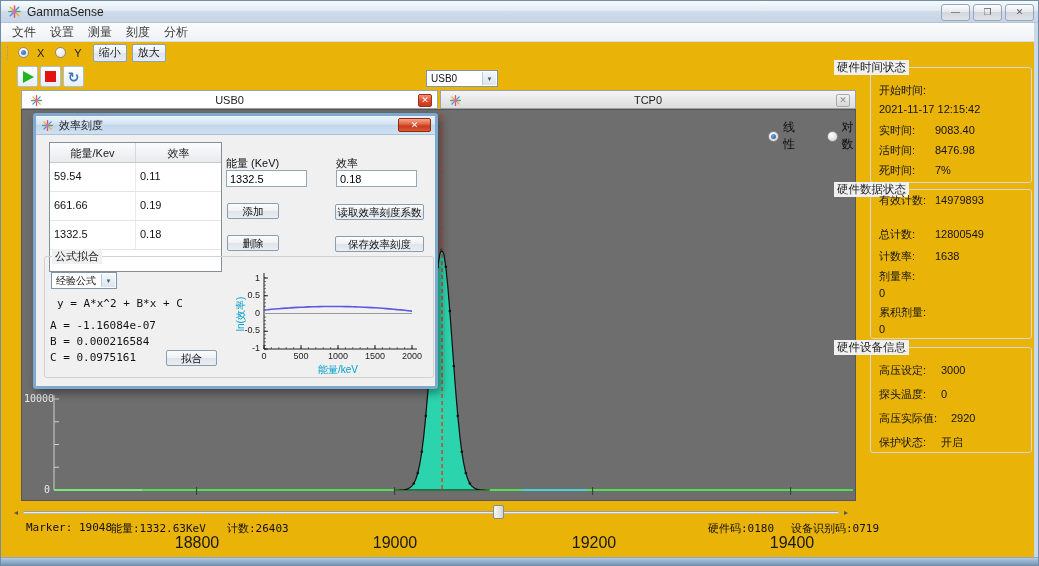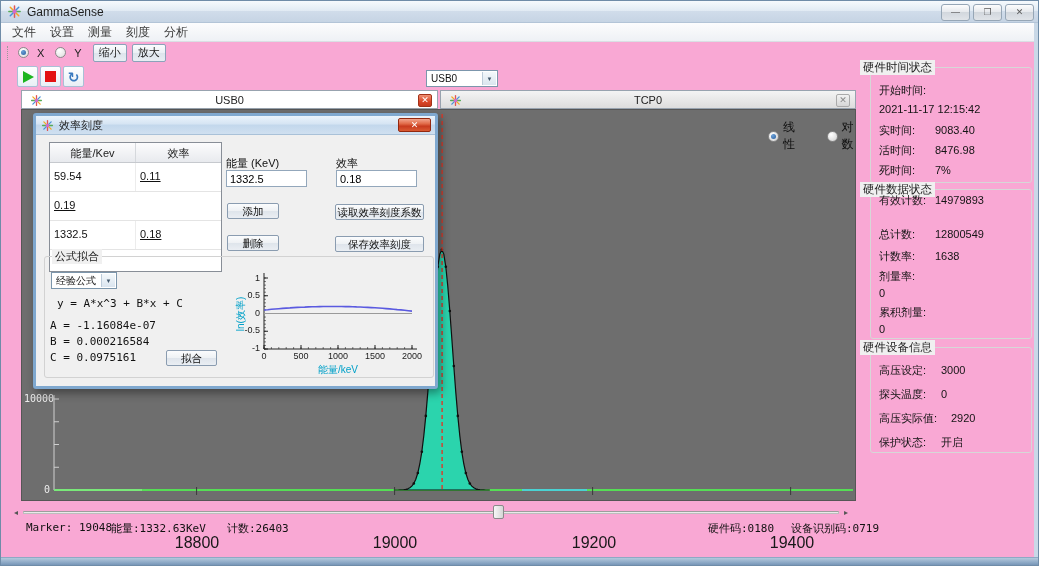--- a/index.html
+++ b/index.html
@@ -1,17 +1,17 @@
 <!DOCTYPE html>
 <html><head>
 <meta charset="utf-8">
 <style>
   * { margin:0; padding:0; box-sizing:border-box; }
   body { width:1039px; height:566px; font-family:"Liberation Sans","DejaVu Sans",sans-serif; background:#dfe4e9; }
-  .window { position:relative; width:1039px; height:566px; background:#f9a8d4; border:1px solid #6f8ca8; overflow:hidden; }
+  .window { position:relative; width:1039px; height:566px; background:#eab308; border:1px solid #6f8ca8; overflow:hidden; }
 
   
   .titlebar { position:absolute; left:0; top:0; right:0; height:22px;
     background:linear-gradient(#f6fafd,#e2ebf4 45%,#d0dcea 50%,#c6d4e4);
     border-bottom:1px solid #b3c4d7; display:flex; align-items:center; padding:0 6px; gap:5px; }
   .title-text { font-size:12px; color:#1f1f1f; }
   .winbtns { position:absolute; right:4px; top:3px; display:flex; gap:3px; }
   .winbtn { width:29px; height:17px; border:1px solid #96a6b6; border-radius:3px;
     background:linear-gradient(#fdfdfd,#e6e9ed 45%,#d2d7dd 50%,#e0e4e9);
     font-size:9px; color:#5a5a5a; text-align:center; line-height:15px; }
@@ -71,42 +71,42 @@
   
   .h-slider { position:absolute; left:12px; top:504px; width:836px; height:14px; }
   .slider-track { position:absolute; left:10px; right:10px; top:6px; height:3px; background:#eaeaea; border:1px solid #bdbdbd; border-top-color:#9d9d9d; }
   .slider-thumb { position:absolute; left:480px; top:0; width:11px; height:14px; border:1px solid #8a8a8a; border-radius:2px;
     background:linear-gradient(90deg,#f7f7f7,#d6d6d6); }
   .slider-arrow { position:absolute; top:3px; font-size:8px; color:#555; }
   .statusbar span { position:absolute; top:520px; font-size:11px; color:#111; font-family:"DejaVu Sans Mono",monospace; white-space:nowrap; }
 
   
   .group { position:absolute; left:869px; width:162px; border:1px solid #d7d7d7; border-radius:3px; }
-  .group-title { position:absolute; left:859px; background:#f0f0f0; padding:0 3px; font-size:11.5px; color:#222;font-family:Liberation Serif, serif; }
+  .group-title { position:absolute; left:833px; background:#f0f0f0; padding:0 3px; font-size:11.5px; color:#222;font-family:Liberation Serif, serif; }
   .rp-row { position:absolute; left:878px; font-size:11px; color:#141414; white-space:nowrap; }
   .rp-row .lab { display:inline-block; min-width:50px; }
   .rp-row .val { margin-left:6px; }
 
   
   .dialog { position:absolute; left:32px; top:112px; width:405px; height:276px; background:#f0f0f0;
     border:3px solid #7fa8cf; border-radius:3px; box-shadow:3px 4px 10px rgba(0,0,0,0.4); }
   .dialog-titlebar { position:absolute; left:0; top:0; right:0; height:19px;
     background:linear-gradient(#eaf3fb,#d5e4f3 45%,#c2d7ec 50%,#d0e0f0);
     border-bottom:1px solid #a9c1d8; display:flex; align-items:center; padding-left:5px; gap:5px; }
   .dialog-title { font-size:11px; color:#1a1a1a; }
   .dialog-close { position:absolute; right:4px; top:2px; width:33px; height:14px;
     background:linear-gradient(#f2a58d,#e16a48 40%,#c83b1e 60%,#d95a33); border:1px solid #93280f; border-radius:2px;
     color:#fff; font-size:9px; font-weight:bold; text-align:center; line-height:12px; }
   .cal-table { position:absolute; left:13px; top:26px; width:173px; height:130px; background:#fff; border:1px solid #888e97; }
   .ct-head { display:flex; height:20px; background:linear-gradient(#fcfcfd,#e8eaee); border-bottom:1px solid #c6c9ce; }
   .ct-head div { flex:1; text-align:center; font-size:11px; line-height:20px; color:#222; border-right:1px solid #d5d8dc; }
   .ct-head div:last-child { border-right:none; }
   .ct-row { display:flex; height:29px; border-bottom:1px solid #e4e4e4; }
   .ct-row div { flex:1; font-size:11px; padding:7px 0 0 4px; color:#111; border-right:1px solid #ececec; }
-  .ct-row div:last-child { border-right:none;text-decoration:underline; }
+  .ct-row div:last-child { border-right:none; }
   .fld-label { position:absolute; font-size:11px; color:#111; }
   .fld-input { position:absolute; width:81px; height:17px; border:1px solid #93a7bb; background:#fff; font-size:11px; padding:0 3px;
     font-family:"Liberation Sans","DejaVu Sans",sans-serif; }
   .dlg-btn { position:absolute; height:16px; border:1px solid #8a9cb0; border-radius:2px; font-size:10.5px; color:#111; text-align:center; line-height:14px;
     background:linear-gradient(#fbfcfd,#eef1f4 50%,#dee4eb 50%,#eaeef3); }
   .fit-group { position:absolute; left:8px; top:140px; width:390px; height:122px; border:1px solid #d2d2d2; border-radius:3px; }
   .fit-title { position:absolute; left:16px; top:133px; background:#f0f0f0; padding:0 3px; font-size:11px; color:#222; }
   .formula-combo { left:15px; top:156px; width:66px; }
   .mono { font-family:"DejaVu Sans Mono",monospace; }
   .formula-text { position:absolute; left:21px; top:181px; font-size:11px; color:#111; }
@@ -310,20 +310,21 @@
     <div class="cal-table">
       <div class="ct-head">
         <div>能量/Kev</div>
         <div>效率</div>
       </div>
       <div class="ct-row">
         <div>59.54</div>
           <div>0.11</div>
       </div>
       <div class="ct-row">
+        <div>661.66</div>
           <div>0.19</div>
       </div>
       <div class="ct-row">
         <div>1332.5</div>
           <div>0.18</div>
       </div>
     </div>
 
     <span class="fld-label" style="left:190px; top:40px;">能量 (KeV)</span>
     <input class="fld-input" style="left: 190px; top: 54px;" value="1332.5">
@@ -335,21 +336,21 @@
     <button class="dlg-btn" style="left:191px; top:119px; width:52px;">删除</button>
     <button class="dlg-btn" style="left:299px; top:120px; width:89px;">保存效率刻度</button>
 
     <div class="fit-group"></div>
     <span class="fit-title">公式拟合</span>
 
     <div class="combo formula-combo">
       <span>经验公式</span>
       <div class="combo-arrow">▼</div>
     </div>
-    <span class="formula-text mono">y = A*x^3 + B*x + C</span>
+    <span class="formula-text mono">y = A*x^2 + B*x + C</span>
     <span class="coef mono" style="top:203px;">A =  -1.16084e-07</span>
     <span class="coef mono" style="top:219px;">B =  0.000216584</span>
     <span class="coef mono" style="top:235px;">C =  0.0975161</span>
     <button class="dlg-btn" style="left:130px; top:234px; width:51px;">拟合</button>
 
     <div class="fit-chart">
       <svg viewBox="0 0 215 118">
           <line x1="30" y1="10" x2="30" y2="86" stroke="#222" stroke-width="1"></line>
           <line x1="30" y1="86" x2="183" y2="86" stroke="#222" stroke-width="1"></line>
           <line x1="30" y1="15" x2="34" y2="15" stroke="#222" stroke-width="1"></line>

